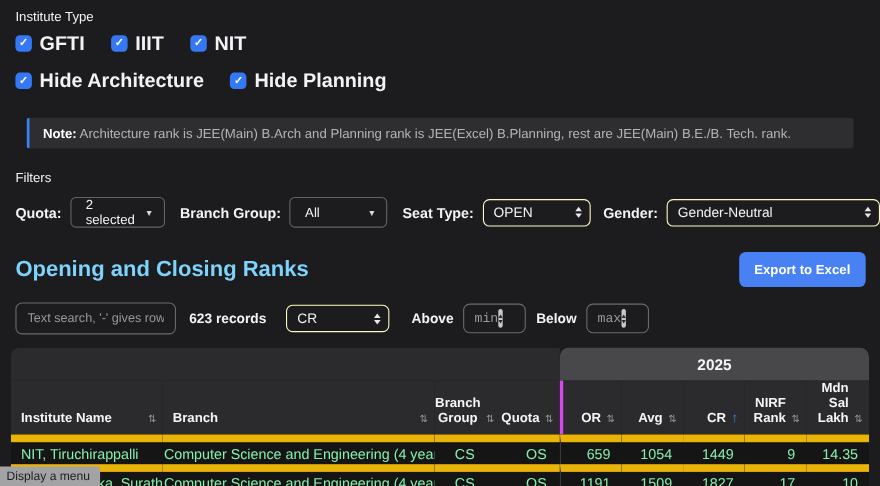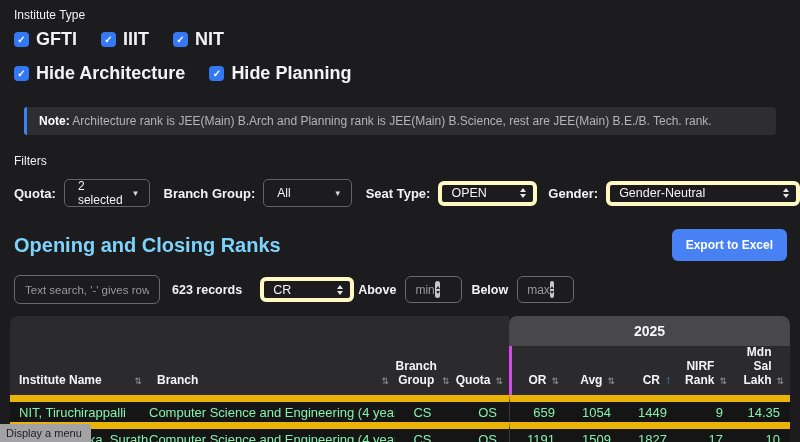--- a/index.html
+++ b/index.html
@@ -36,21 +36,21 @@
   .gap { width:15px; }
   .dd {
     height:28px; border:1px solid #636366; border-radius:5px; background:#1c1c1e;
     display:flex; align-items:center; justify-content:space-between;
     padding:0 9px 0 13px; font-size:12px; cursor:default;
   }
   .dd-quota { width:90px; }
   .dd-bg { width:93px; }
   .dd-arrow { font-size:8px; color:#d8d8dc; margin-left:6px; }
   .sel {
-    height:25px; border:4px solid #fef9c3; border-radius:6px; background:#1c1c1e;
+    height:25px; border:1px solid #fef9c3; border-radius:6px; background:#1c1c1e;
     display:flex; align-items:center; justify-content:space-between;
     padding:0 7px 0 9px; font-size:12.5px; cursor:default;
   }
   .sel-seat { width:104px; }
   .sel-gender { width:206px; }
   .sel-cr { width:94px; }
   .chev { display:flex; flex-direction:column; gap:2px; align-items:center; }
   .chev i { display:block; width:0; height:0; border-left:3.5px solid transparent; border-right:3.5px solid transparent; }
   .chev i.up { border-bottom:4px solid #e8e8ec; }
   .chev i.dn { border-top:4px solid #e8e8ec; }
@@ -65,21 +65,21 @@
   .toolbar { display:flex; align-items:center; margin:14px 0 0 14px; }
   .search-input {
     width:146px; height:29px; background:transparent; border:1px solid #6a6a6e; border-radius:6px;
     color:#f2f2f7; font-family:inherit; font-size:11.5px; padding:0 10px; outline:none;
   }
   .search-input::placeholder { color:#98989d; }
   .records { font-size:12.5px; font-weight:600; margin:0 18px 0 12px; white-space:nowrap; }
   .tb-label { font-size:12.5px; font-weight:600; margin:0 9px; }
   .numinput {
     width:57px; height:27px; border:1px solid #6a6a6e; border-radius:6px;
-    display:flex; align-items:center; justify-content:space-between; padding:0 21px 0 9px;
+    display:flex; align-items:center; justify-content:space-between; padding:0 21px 0 9px;font-family:Liberation Mono, monospace;
   }
   .num-ph { font-size:12px; color:#98989d; }
   .stepper {
     width:11px; height:17px; background:#c7c7cc; border-radius:5.5px;
     display:flex; flex-direction:column; align-items:center; justify-content:center; gap:2px;
   }
   .stepper i { display:block; width:0; height:0; border-left:2.5px solid transparent; border-right:2.5px solid transparent; }
   .stepper i.up { border-bottom:3px solid #2c2c2e; }
   .stepper i.dn { border-top:3px solid #2c2c2e; }
   
@@ -145,21 +145,21 @@
     <span class="cb-box">✓</span>
     <span class="cb-label">Hide Architecture</span>
   </span>
   <span class="cb">
     <span class="cb-box">✓</span>
     <span class="cb-label">Hide Planning</span>
   </span>
 </div>
 
 <div class="note">
-  <b>Note:</b><span> Architecture rank is JEE(Main) B.Arch and Planning rank is JEE(Main) B.Science, rest are JEE(Main) B.E./B. Tech. rank.</span>
+  <b>Note:</b><span> Architecture rank is JEE(Main) B.Arch and Planning rank is JEE(Excel) B.Planning, rest are JEE(Main) B.E./B. Tech. rank.</span>
 </div>
 
 <div class="filters-label">Filters</div>
 
 <div class="filter-row">
   <span class="f-label">Quota:</span>
   <div class="dd dd-quota">
     <span>2 selected</span>
     <span class="dd-arrow">▼</span>
   </div>
@@ -197,21 +197,21 @@
 <div class="toolbar">
   <input class="search-input" type="text" placeholder="Text search, '-' gives rows without" style="">
   <span class="records">623 records</span>
   <div class="sel sel-cr">
     <span>CR</span>
     <span class="chev">
         <i class="up"></i>
         <i class="dn"></i>
       </span>
   </div>
-  <span class="tb-label" style="margin-left:4px">Above</span>
+  <span class="tb-label" style="margin-left:20px">Above</span>
   <div class="numinput">
     <span class="num-ph">min</span>
     <span class="stepper">
         <i class="up"></i>
         <i class="dn"></i>
       </span>
   </div>
   <span class="tb-label">Below</span>
   <div class="numinput">
     <span class="num-ph">max</span>

